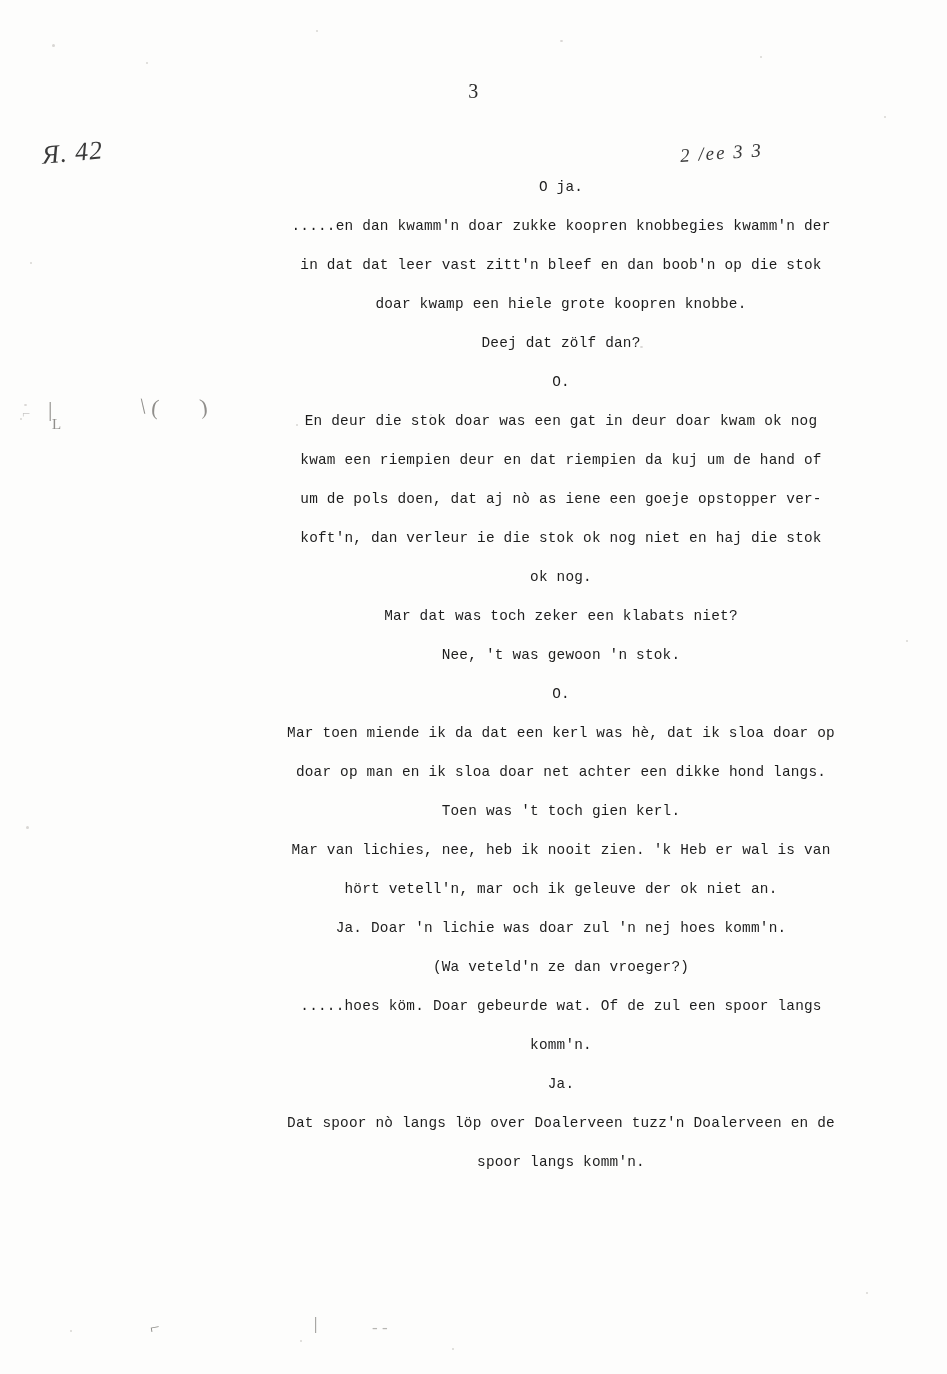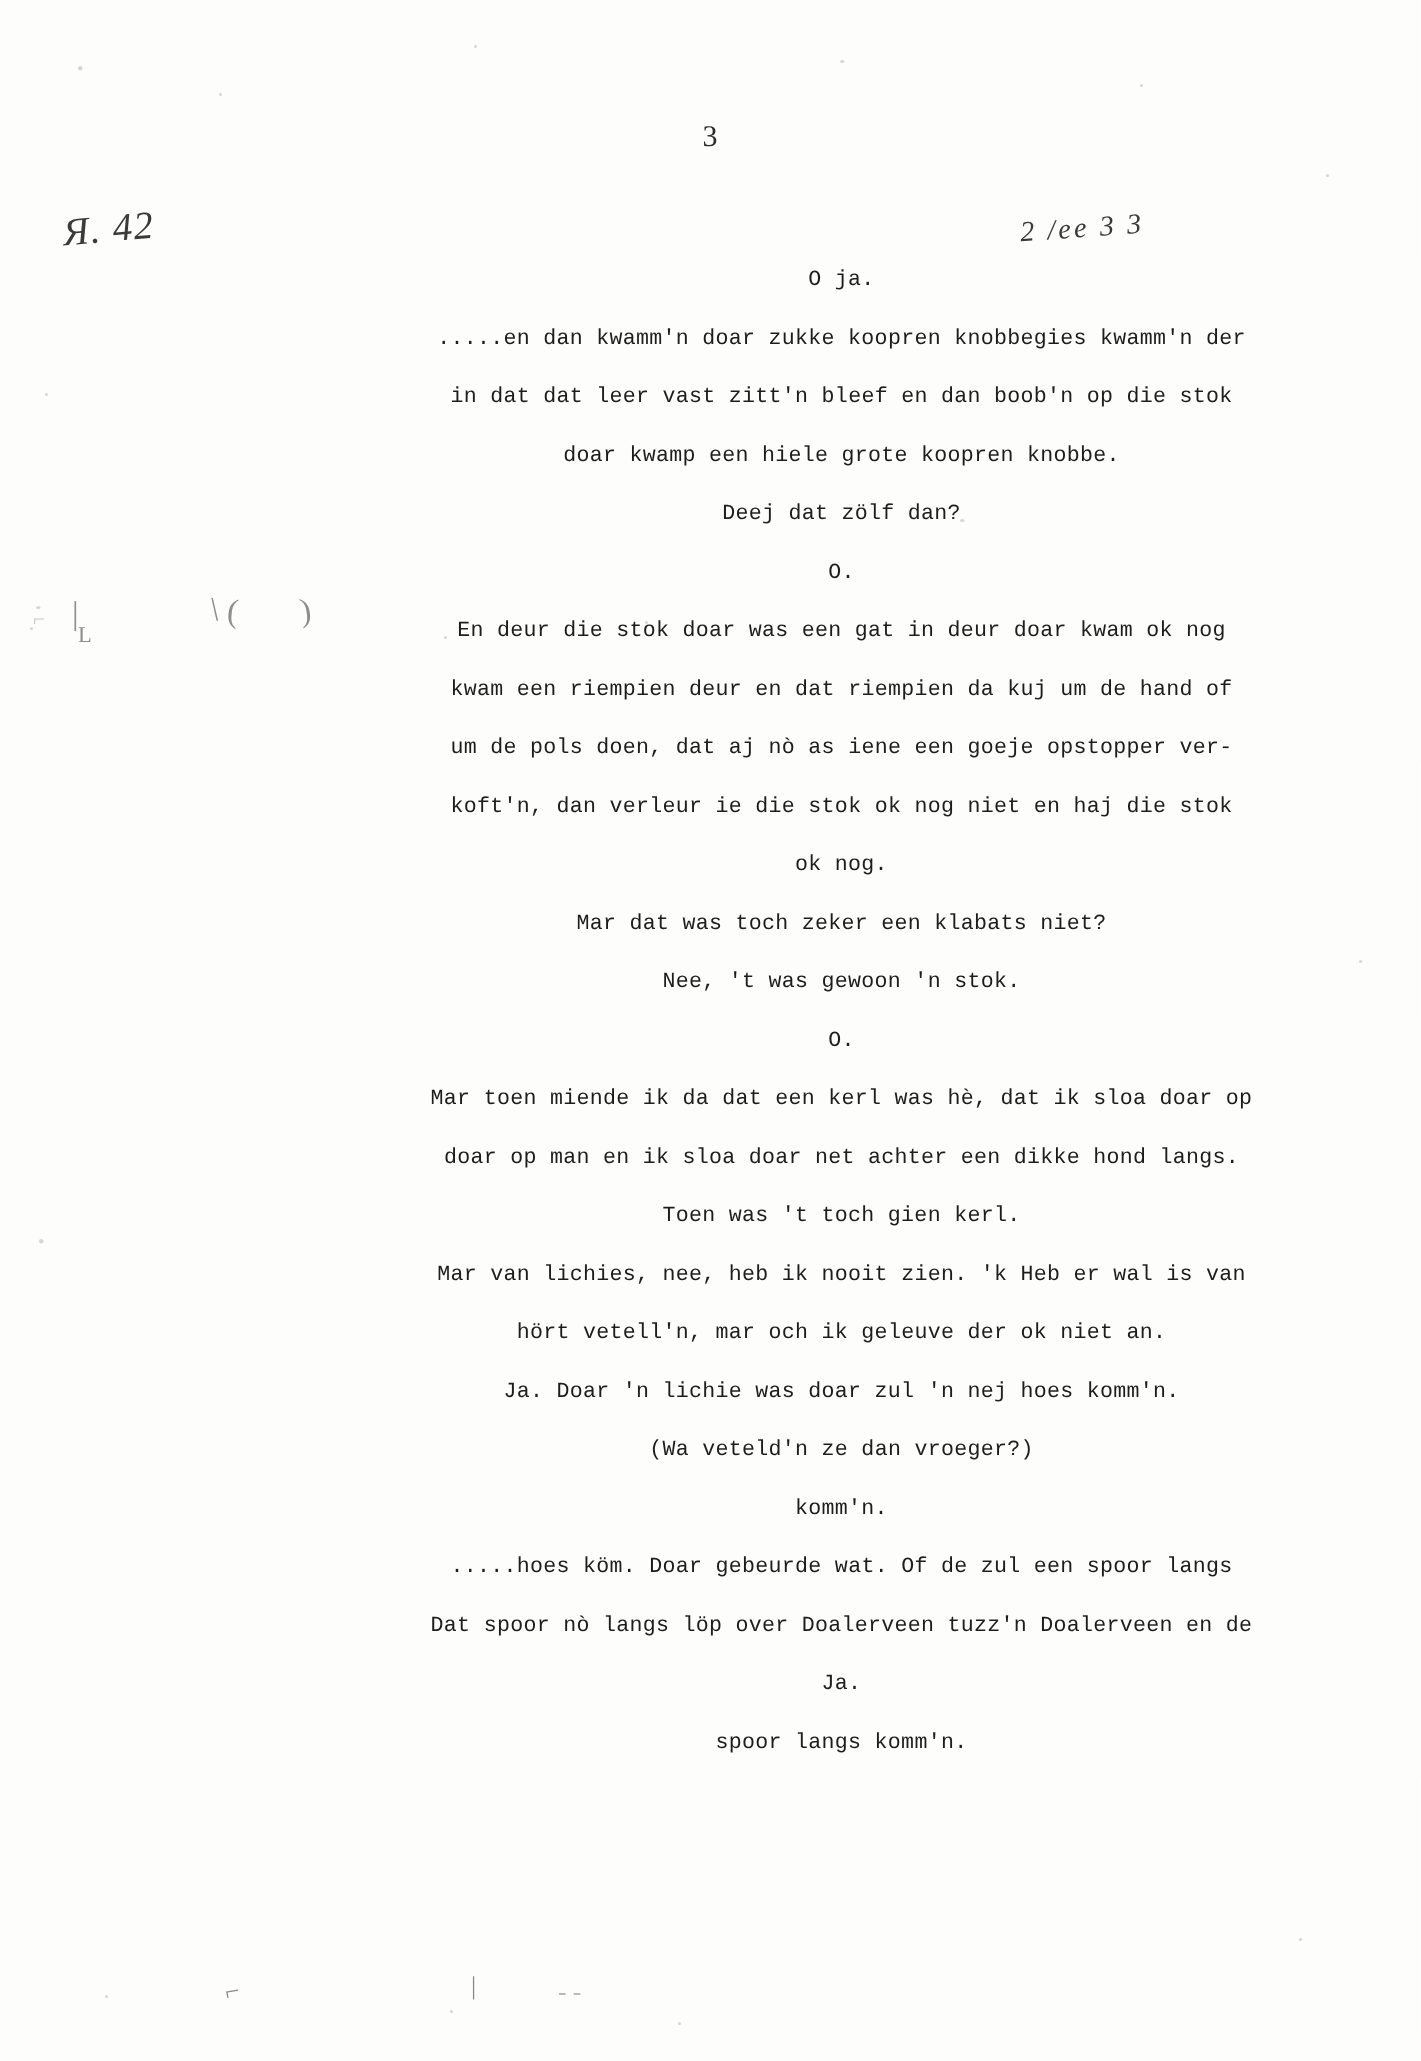--- a/index.html
+++ b/index.html
@@ -136,24 +136,24 @@
     <div class="line">Mar dat was toch zeker een klabats niet?</div>
     <div class="line">Nee, 't was gewoon 'n stok.</div>
     <div class="line">O.</div>
     <div class="line">Mar toen miende ik da dat een kerl was hè, dat ik sloa doar op</div>
     <div class="line">doar op man en ik sloa doar net achter een dikke hond langs.</div>
     <div class="line">Toen was 't toch gien kerl.</div>
     <div class="line">Mar van lichies, nee, heb ik nooit zien. 'k Heb er wal is van</div>
     <div class="line">hört vetell'n, mar och ik geleuve der ok niet an.</div>
     <div class="line">Ja. Doar 'n lichie was doar zul 'n nej hoes komm'n.</div>
     <div class="line">(Wa veteld'n ze dan vroeger?)</div>
+    <div class="line">.....hoes köm. Doar gebeurde wat. Of de zul een spoor langs</div>
     <div class="line">komm'n.</div>
-    <div class="line">.....hoes köm. Doar gebeurde wat. Of de zul een spoor langs</div>
+    <div class="line">Ja.</div>
     <div class="line">Dat spoor nò langs löp over Doalerveen tuzz'n Doalerveen en de</div>
-    <div class="line">Ja.</div>
     <div class="line">spoor langs komm'n.</div>
   </div>
 
   <div class="bottom-marks">
     <span style="left:0px; top:0px; transform:rotate(-10deg);">⌐</span>
     <span style="left:164px; top:-4px;">|</span>
     <span style="left:222px; top:0px; opacity:.6;">- -</span>
   </div>
 
   <div class="speckle" style="left:52px; top:44px; width:3px; height:3px;"></div>

